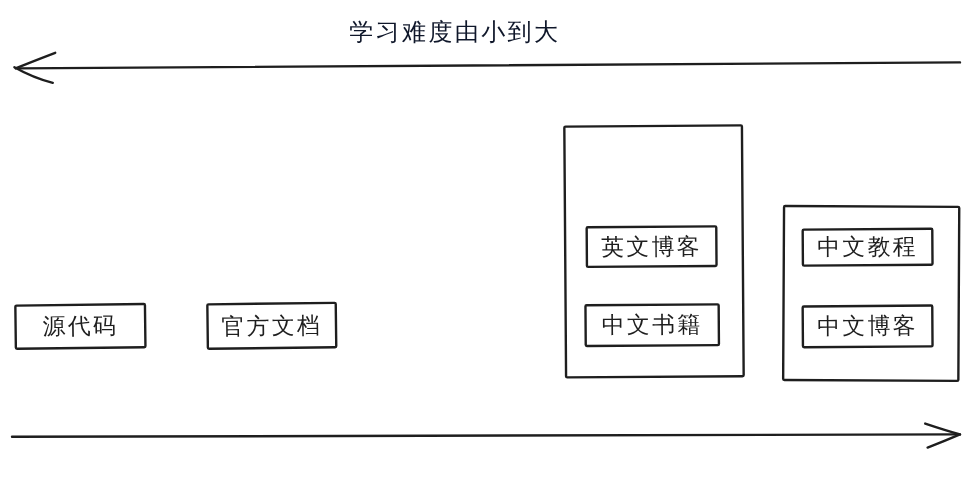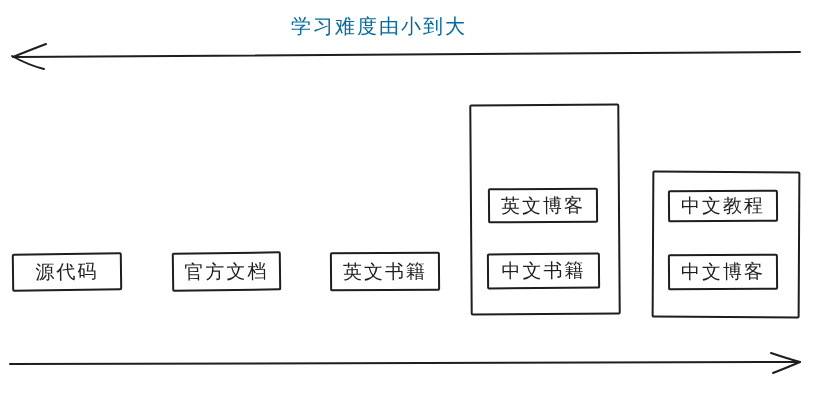--- a/index.html
+++ b/index.html
@@ -14,21 +14,21 @@
     background: #ffffff;
     font-family: "Liberation Sans", "DejaVu Sans", sans-serif;
     color: #1e1e1e;
     overflow: hidden;
   }
   .axis-label {
     position: absolute;
     font-size: 20px;
     letter-spacing: 2px;
     white-space: nowrap;
-    color: #0369a1;
+    color: #0f172a;
   }
   .axis-label.top { left: 291px; top: 13px; }
   .axis-label.bottom { left: 310px; top: 378px; }
   .arrow-svg {
     position: absolute;
     left: 0;
     width: 813px;
     height: 45px;
     pointer-events: none;
   }
@@ -85,21 +85,20 @@
   <svg class="arrow-svg top" viewBox="0 0 813 45">
     <path d="M 800 17 L 15 22" stroke="#1e1e1e" stroke-width="2" fill="none" stroke-linecap="round"></path>
     <path d="M 46 9 Q 25 17 13 22" stroke="#1e1e1e" stroke-width="2" fill="none" stroke-linecap="round"></path>
     <path d="M 12 21 Q 28 30 44 34" stroke="#1e1e1e" stroke-width="2" fill="none" stroke-linecap="round"></path>
   </svg>
 
   <div class="box box-source r-neg1">源代码</div>
 
   <div class="box box-docs r-neg1">官方文档</div>
 
-  <div class="box box-enbooks r-neg2">英文书籍</div>
 
   <div class="group group-a r-neg2"></div>
 
 
   <div class="box box-enblog r-neg2">英文博客</div>
 
   <div class="box box-cnbooks r-neg2">中文书籍</div>
 
   <div class="group group-b r-pos1"></div>
 

